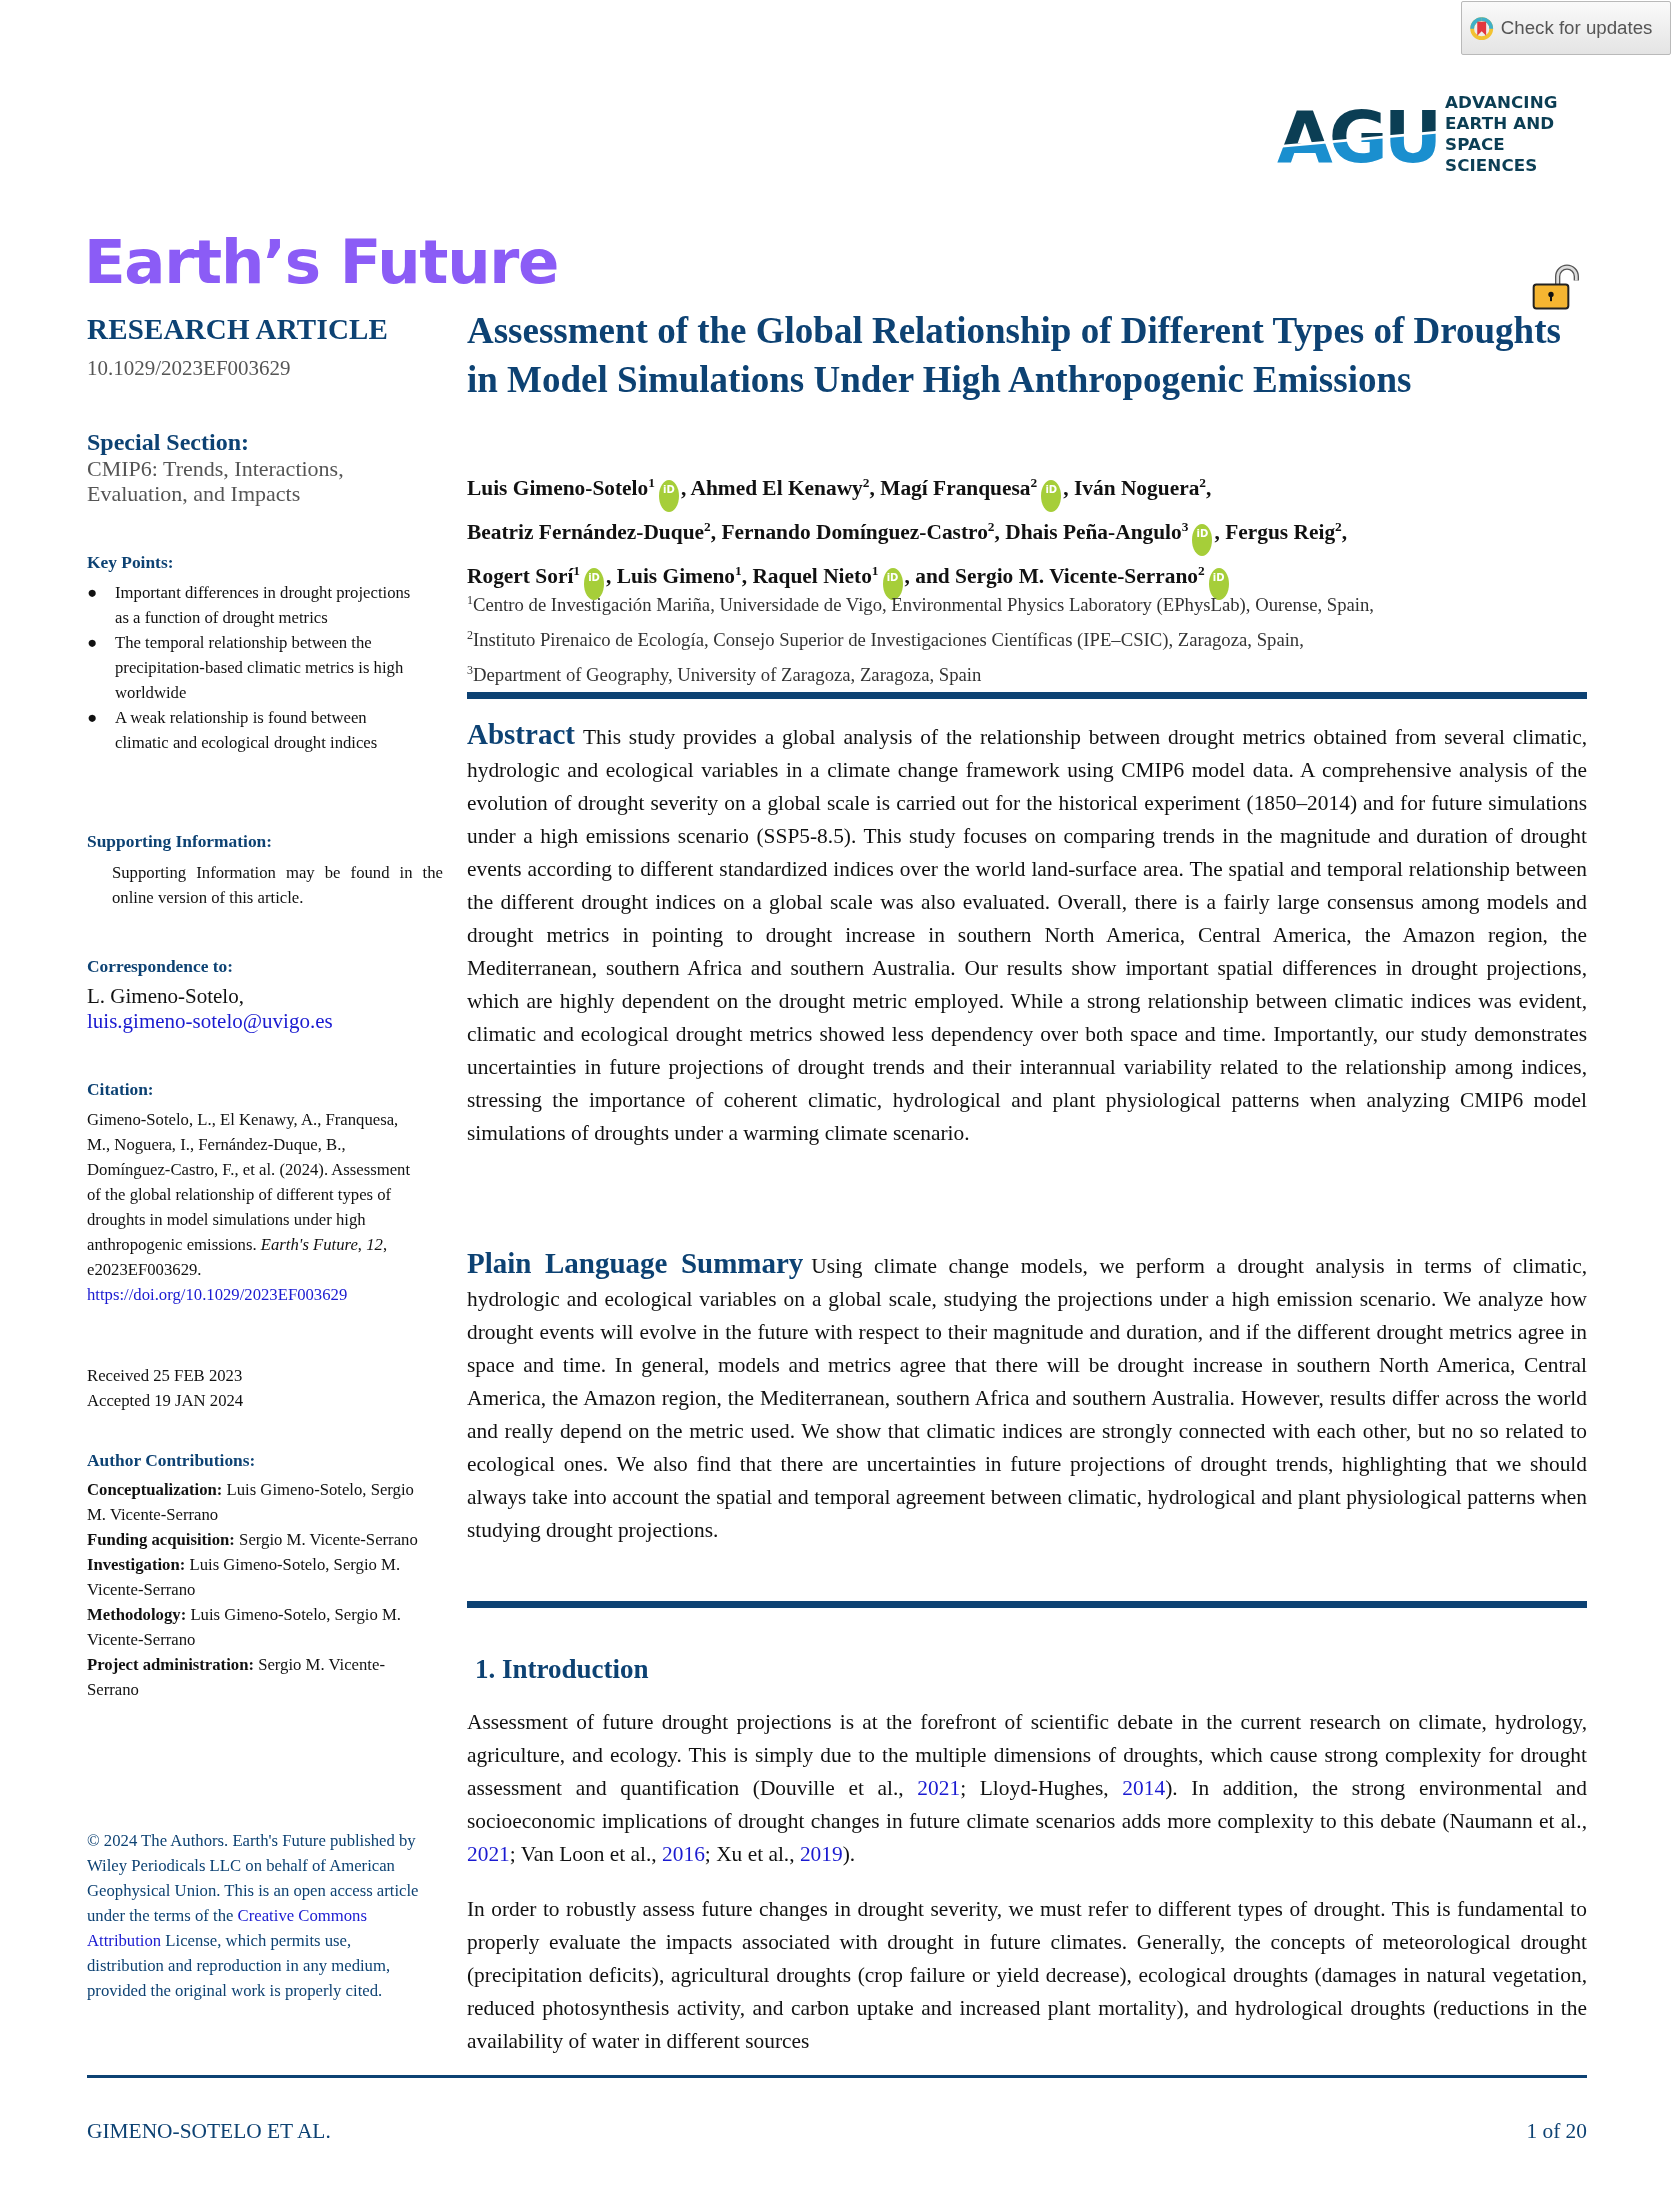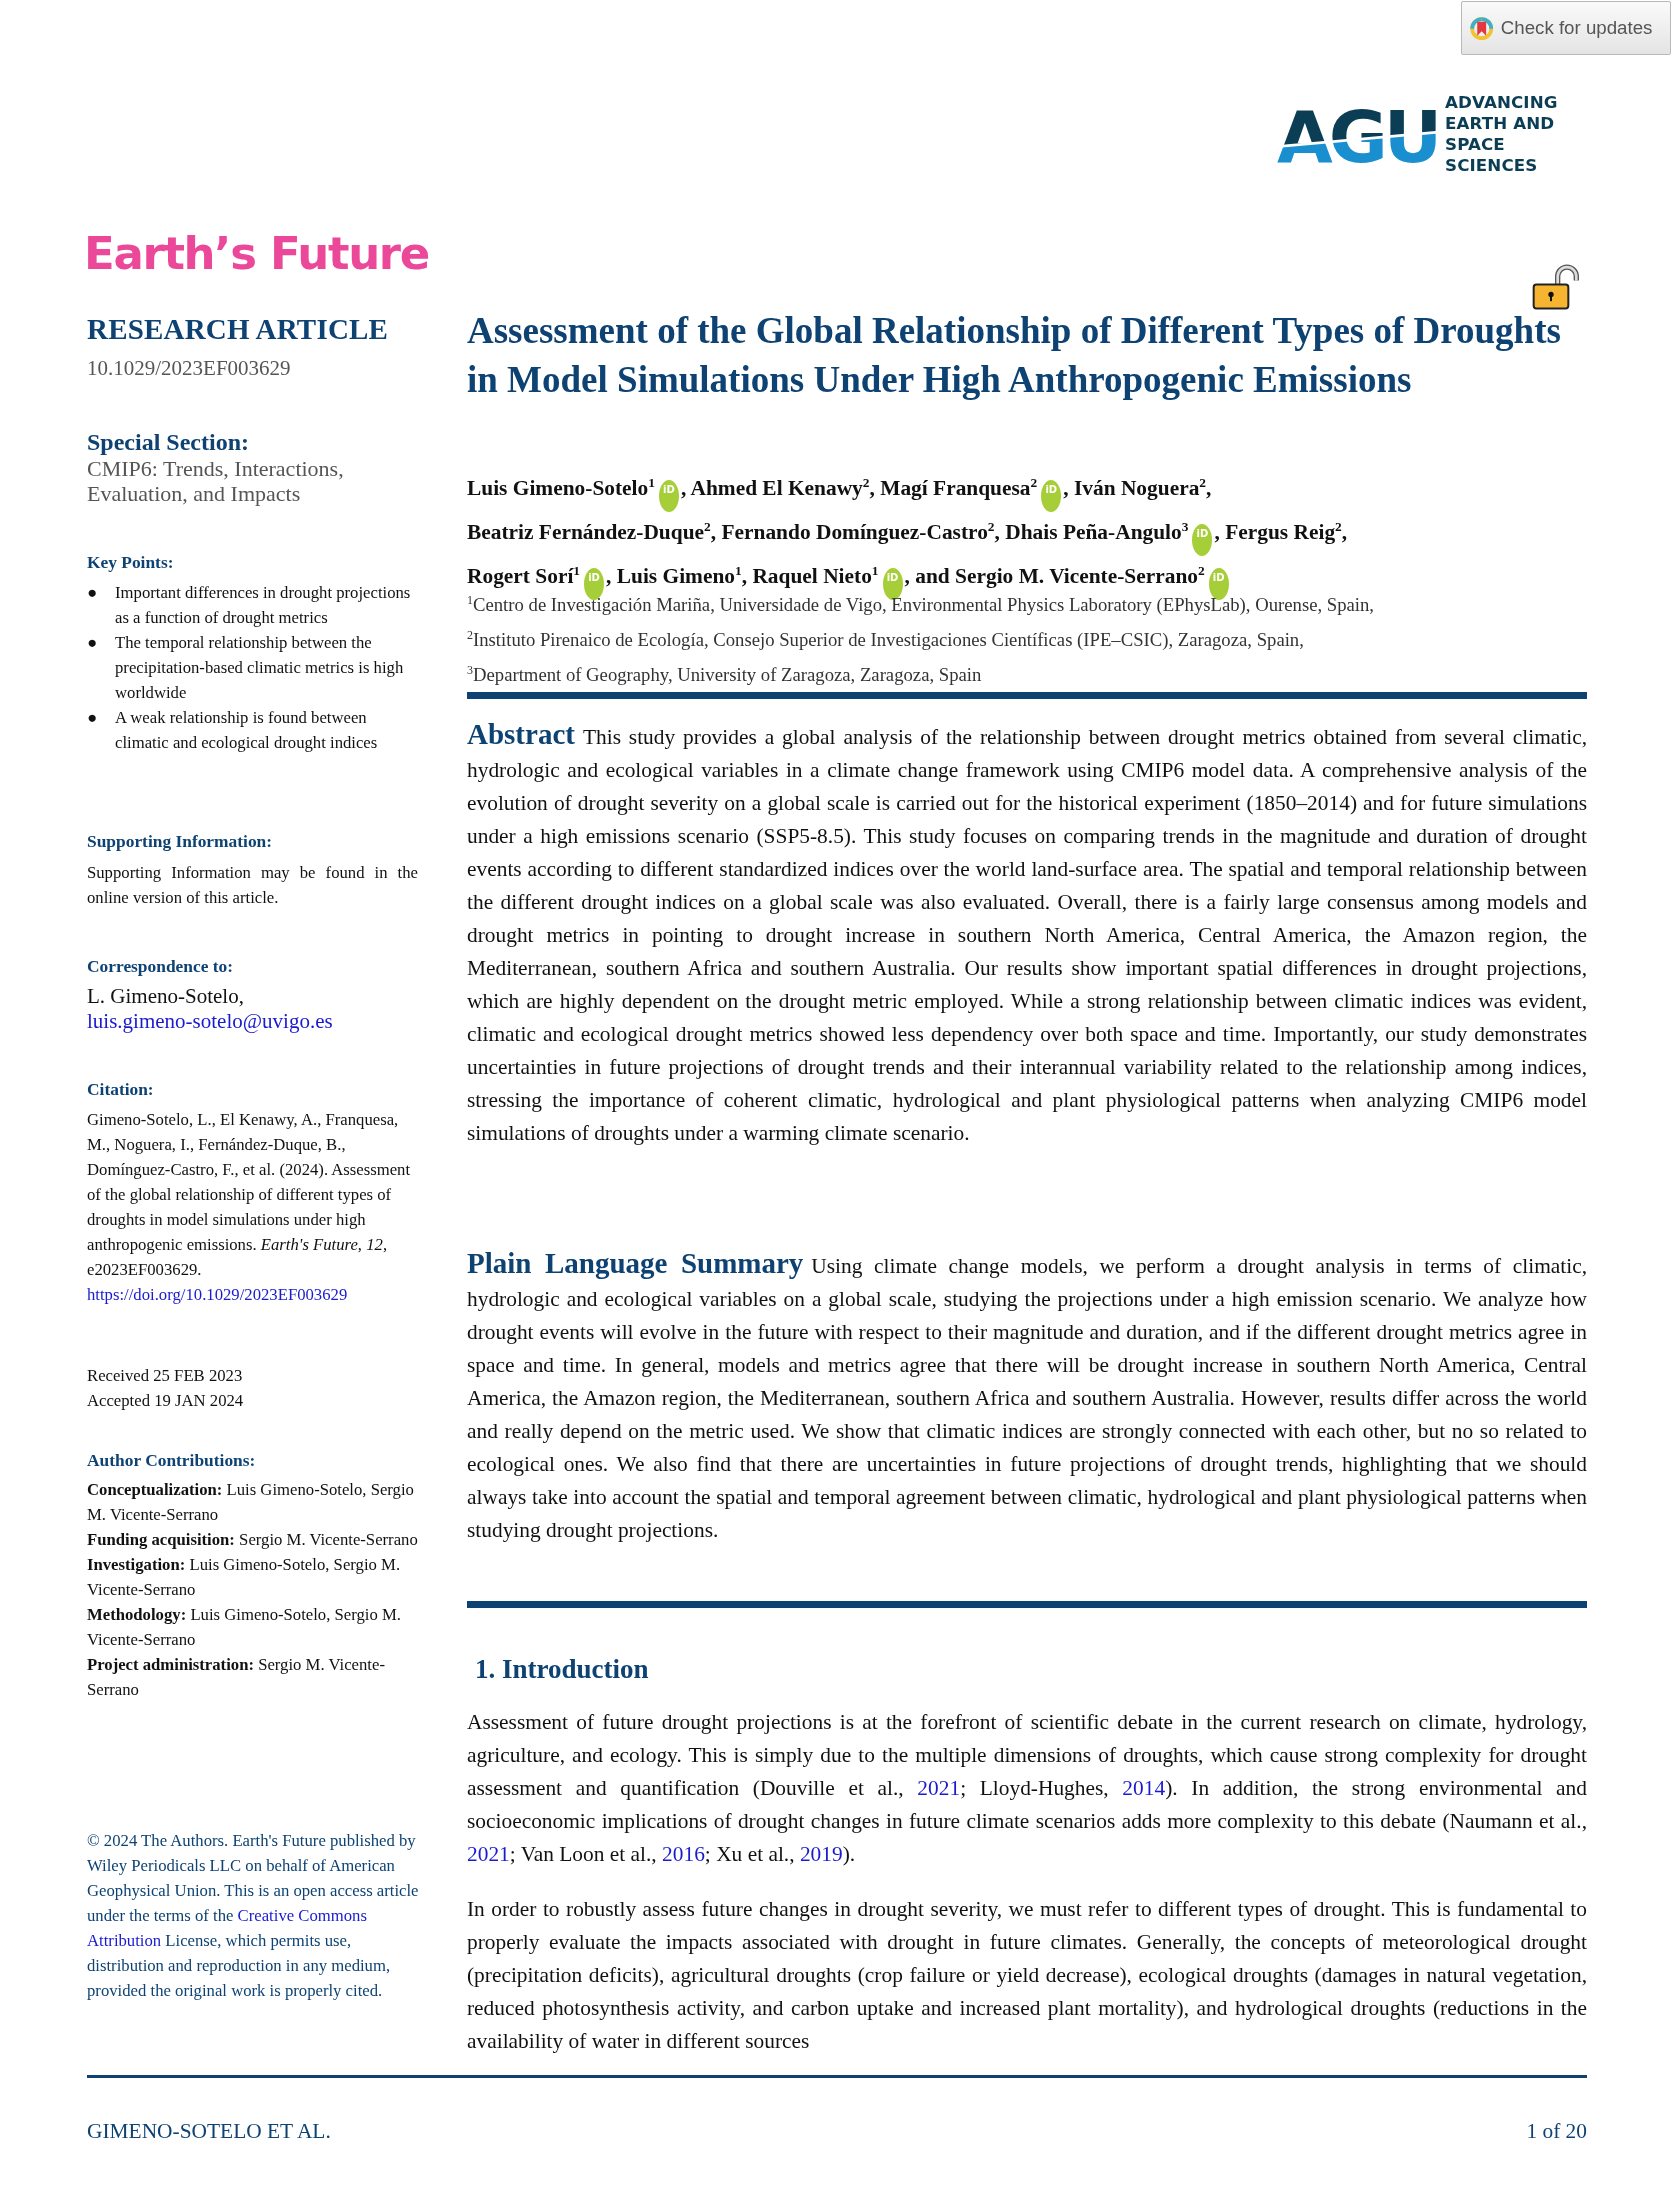--- a/index.html
+++ b/index.html
@@ -18,38 +18,38 @@
   .agu { left:1277px; top:97px; width:321px; height:74px; display:flex; align-items:center; }
   .agu-mark { font-family:"DejaVu Sans","Liberation Sans",sans-serif; font-weight:bold; font-size:72px;
               letter-spacing:-4px; line-height:1; position:relative; width:164px; height:67px; }
   .agu-mark .top { position:absolute; left:0; top:0; color:#0b3e54; clip-path:polygon(0 0,100% 0,100% 42%,0 62%); }
   .agu-mark .bot { position:absolute; left:0; top:0; color:#1a8fcf; clip-path:polygon(0 66%,100% 46%,100% 100%,0 100%); }
   .agu-text { margin-left:9.4px; font-family:"DejaVu Sans","Liberation Sans",sans-serif; font-weight:bold;
               font-size:16.7px; line-height:21px; color:#0b3e54; letter-spacing:0.1px; }
 
   
   .journal { left:84px; top:231px; font-family:"DejaVu Sans","Liberation Sans",sans-serif; font-weight:bold;
-             font-size:45px; color:#ec4899; letter-spacing:-1.3px; line-height:1; }
+             font-size:61px; color:#8b5cf6; letter-spacing:-1.3px; line-height:1; }
 
   
   .lock { left:1531px; top:263px; width:48px; height:47px; }
 
   
   .side { left:87px; width:334px; }
   .link { color:#1a1ad1; }
   .ra { top:313px; font-size:29px; font-weight:bold; color:#0d4273; letter-spacing:0.2px; }
   .doi { top:356px; font-size:21px; color:#555; }
   .ss-h { top:429px; font-size:24px; font-weight:bold; color:#0d4273; }
   .ss-b { top:456px; font-size:22px; color:#555; line-height:25.4px; }
   .kp-h { top:552px; font-size:17.4px; font-weight:bold; color:#0d4273; }
   .kp-list { top:580px; font-size:16.7px; line-height:25px; }
   .kp-item { position:relative; padding-left:28px; }
   .kp-item .dot { position:absolute; left:0; top:0; }
   .si-h { top:831px; font-size:17.4px; font-weight:bold; color:#0d4273; }
-  .si-b { top:860px; font-size:16.7px; line-height:25px; text-align:justify; width:331px; }
+  .si-b { top:860px; font-size:16.7px; line-height:25px; text-align:justify; width:331px;margin-left:25px; }
   .co-h { top:956px; font-size:17.4px; font-weight:bold; color:#0d4273; }
   .co-b { top:984px; font-size:21px; line-height:25px; }
   .ci-h { top:1079px; font-size:17.4px; font-weight:bold; color:#0d4273; }
   .ci-b { top:1107px; font-size:16.7px; line-height:25px; width:334px; }
   .dates { top:1363px; font-size:16.7px; line-height:25px; }
   .ac-h { top:1450px; font-size:17.4px; font-weight:bold; color:#0d4273; }
   .ac-b { top:1477px; font-size:16.7px; line-height:25px; width:334px; }
   .ac-b b { font-weight:bold; }
   .lic { top:1828px; font-size:16.7px; line-height:25px; color:#0d4273; width:334px; }
 

